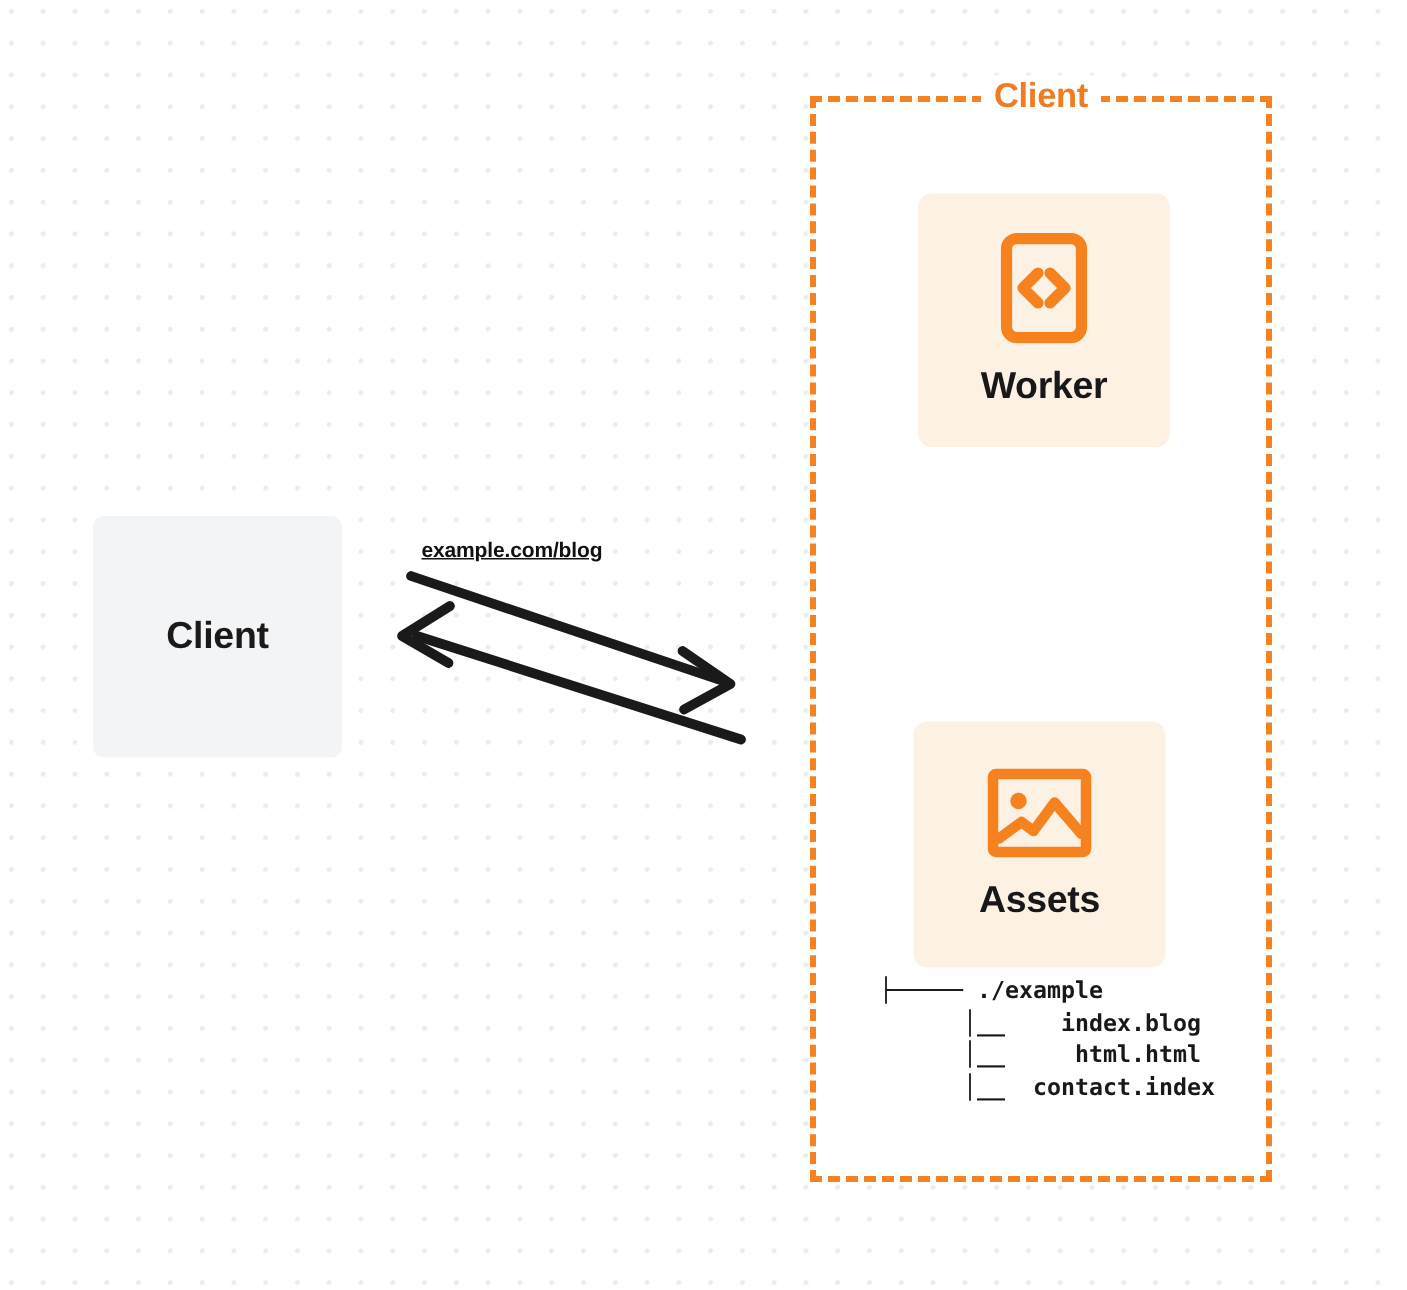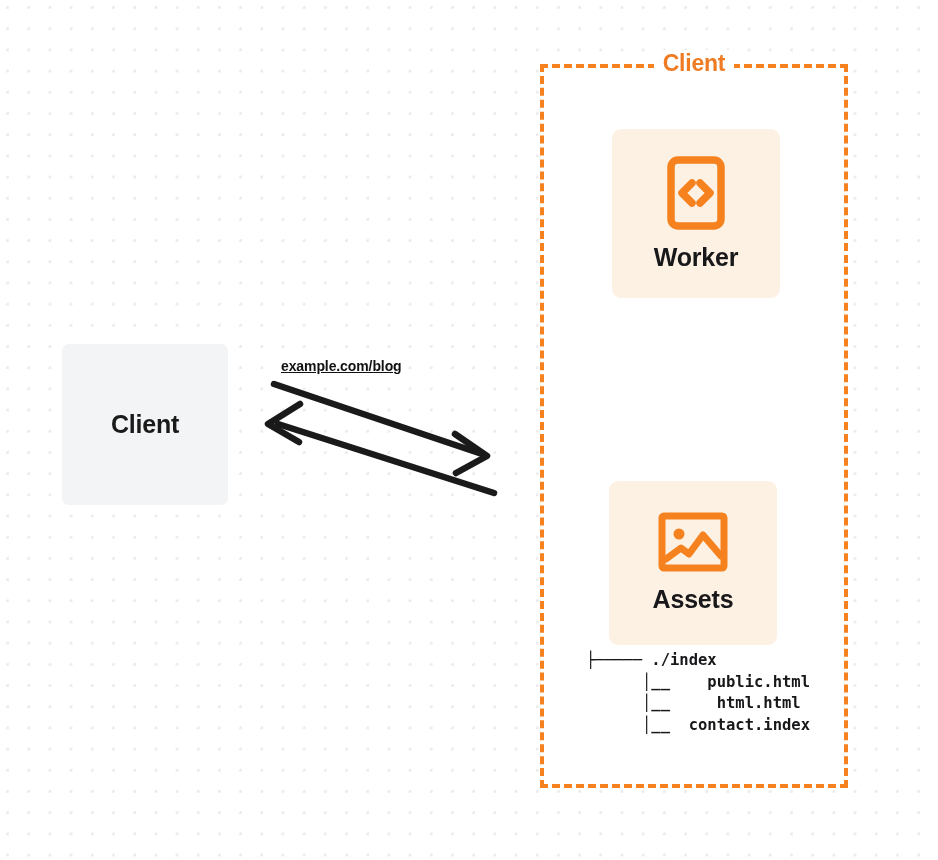--- a/index.html
+++ b/index.html
@@ -185,18 +185,18 @@
     <span class="card-icon">
       <svg width="70" height="60" viewBox="0 0 70 60">
         <rect x="4" y="4" width="62" height="52" rx="2" ry="2" fill="none" stroke="#f6821f" stroke-width="7"></rect>
         <circle cx="21" cy="22" r="5.5" fill="#f6821f"></circle>
         <polyline points="8,47 23,36 31,42 45,23 63,44" fill="none" stroke="#f6821f" stroke-width="7" stroke-linecap="round" stroke-linejoin="round"></polyline>
       </svg>
     </span>
     <div class="card-label">Assets</div>
   </div>
 
-  <div class="file-tree"><span>├───── ./index</span>
-<span>      │__    public.html</span>
+  <div class="file-tree"><span>├───── ./example</span>
+<span>      │__    index.blog</span>
 <span>      │__     html.html</span>
 <span>      │__  contact.index</span></div>
 
 </div>
 
 </body></html>

